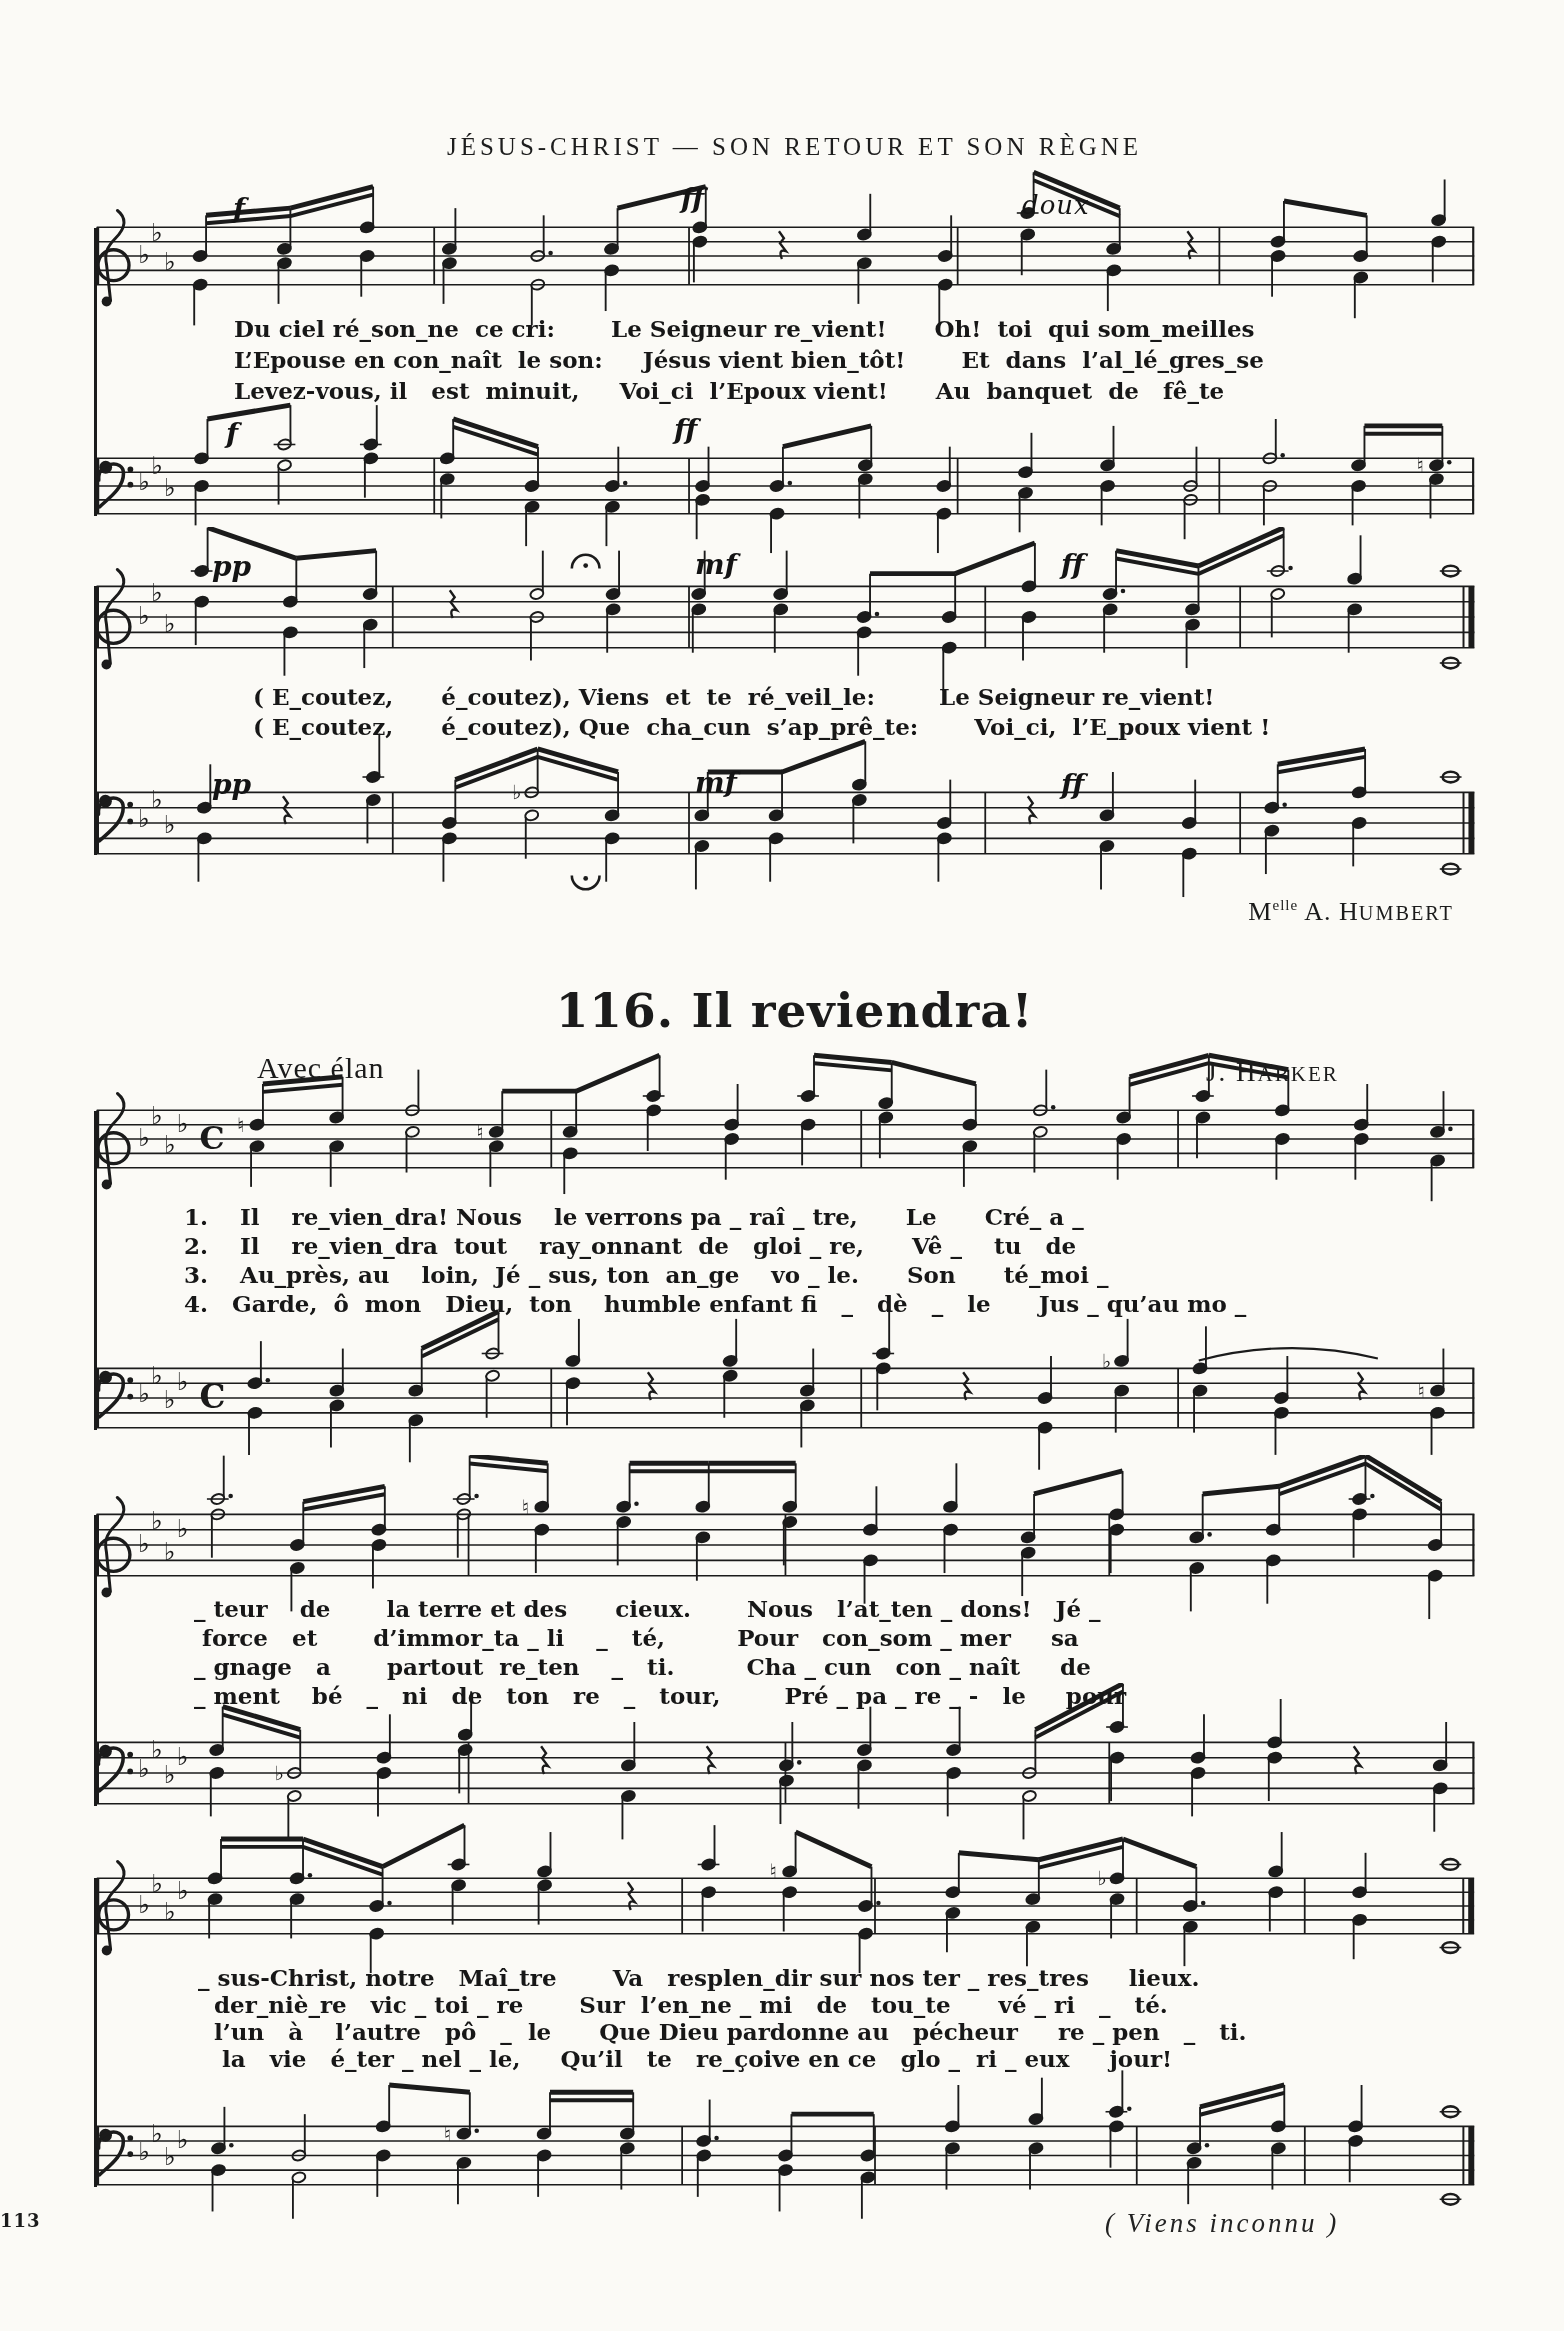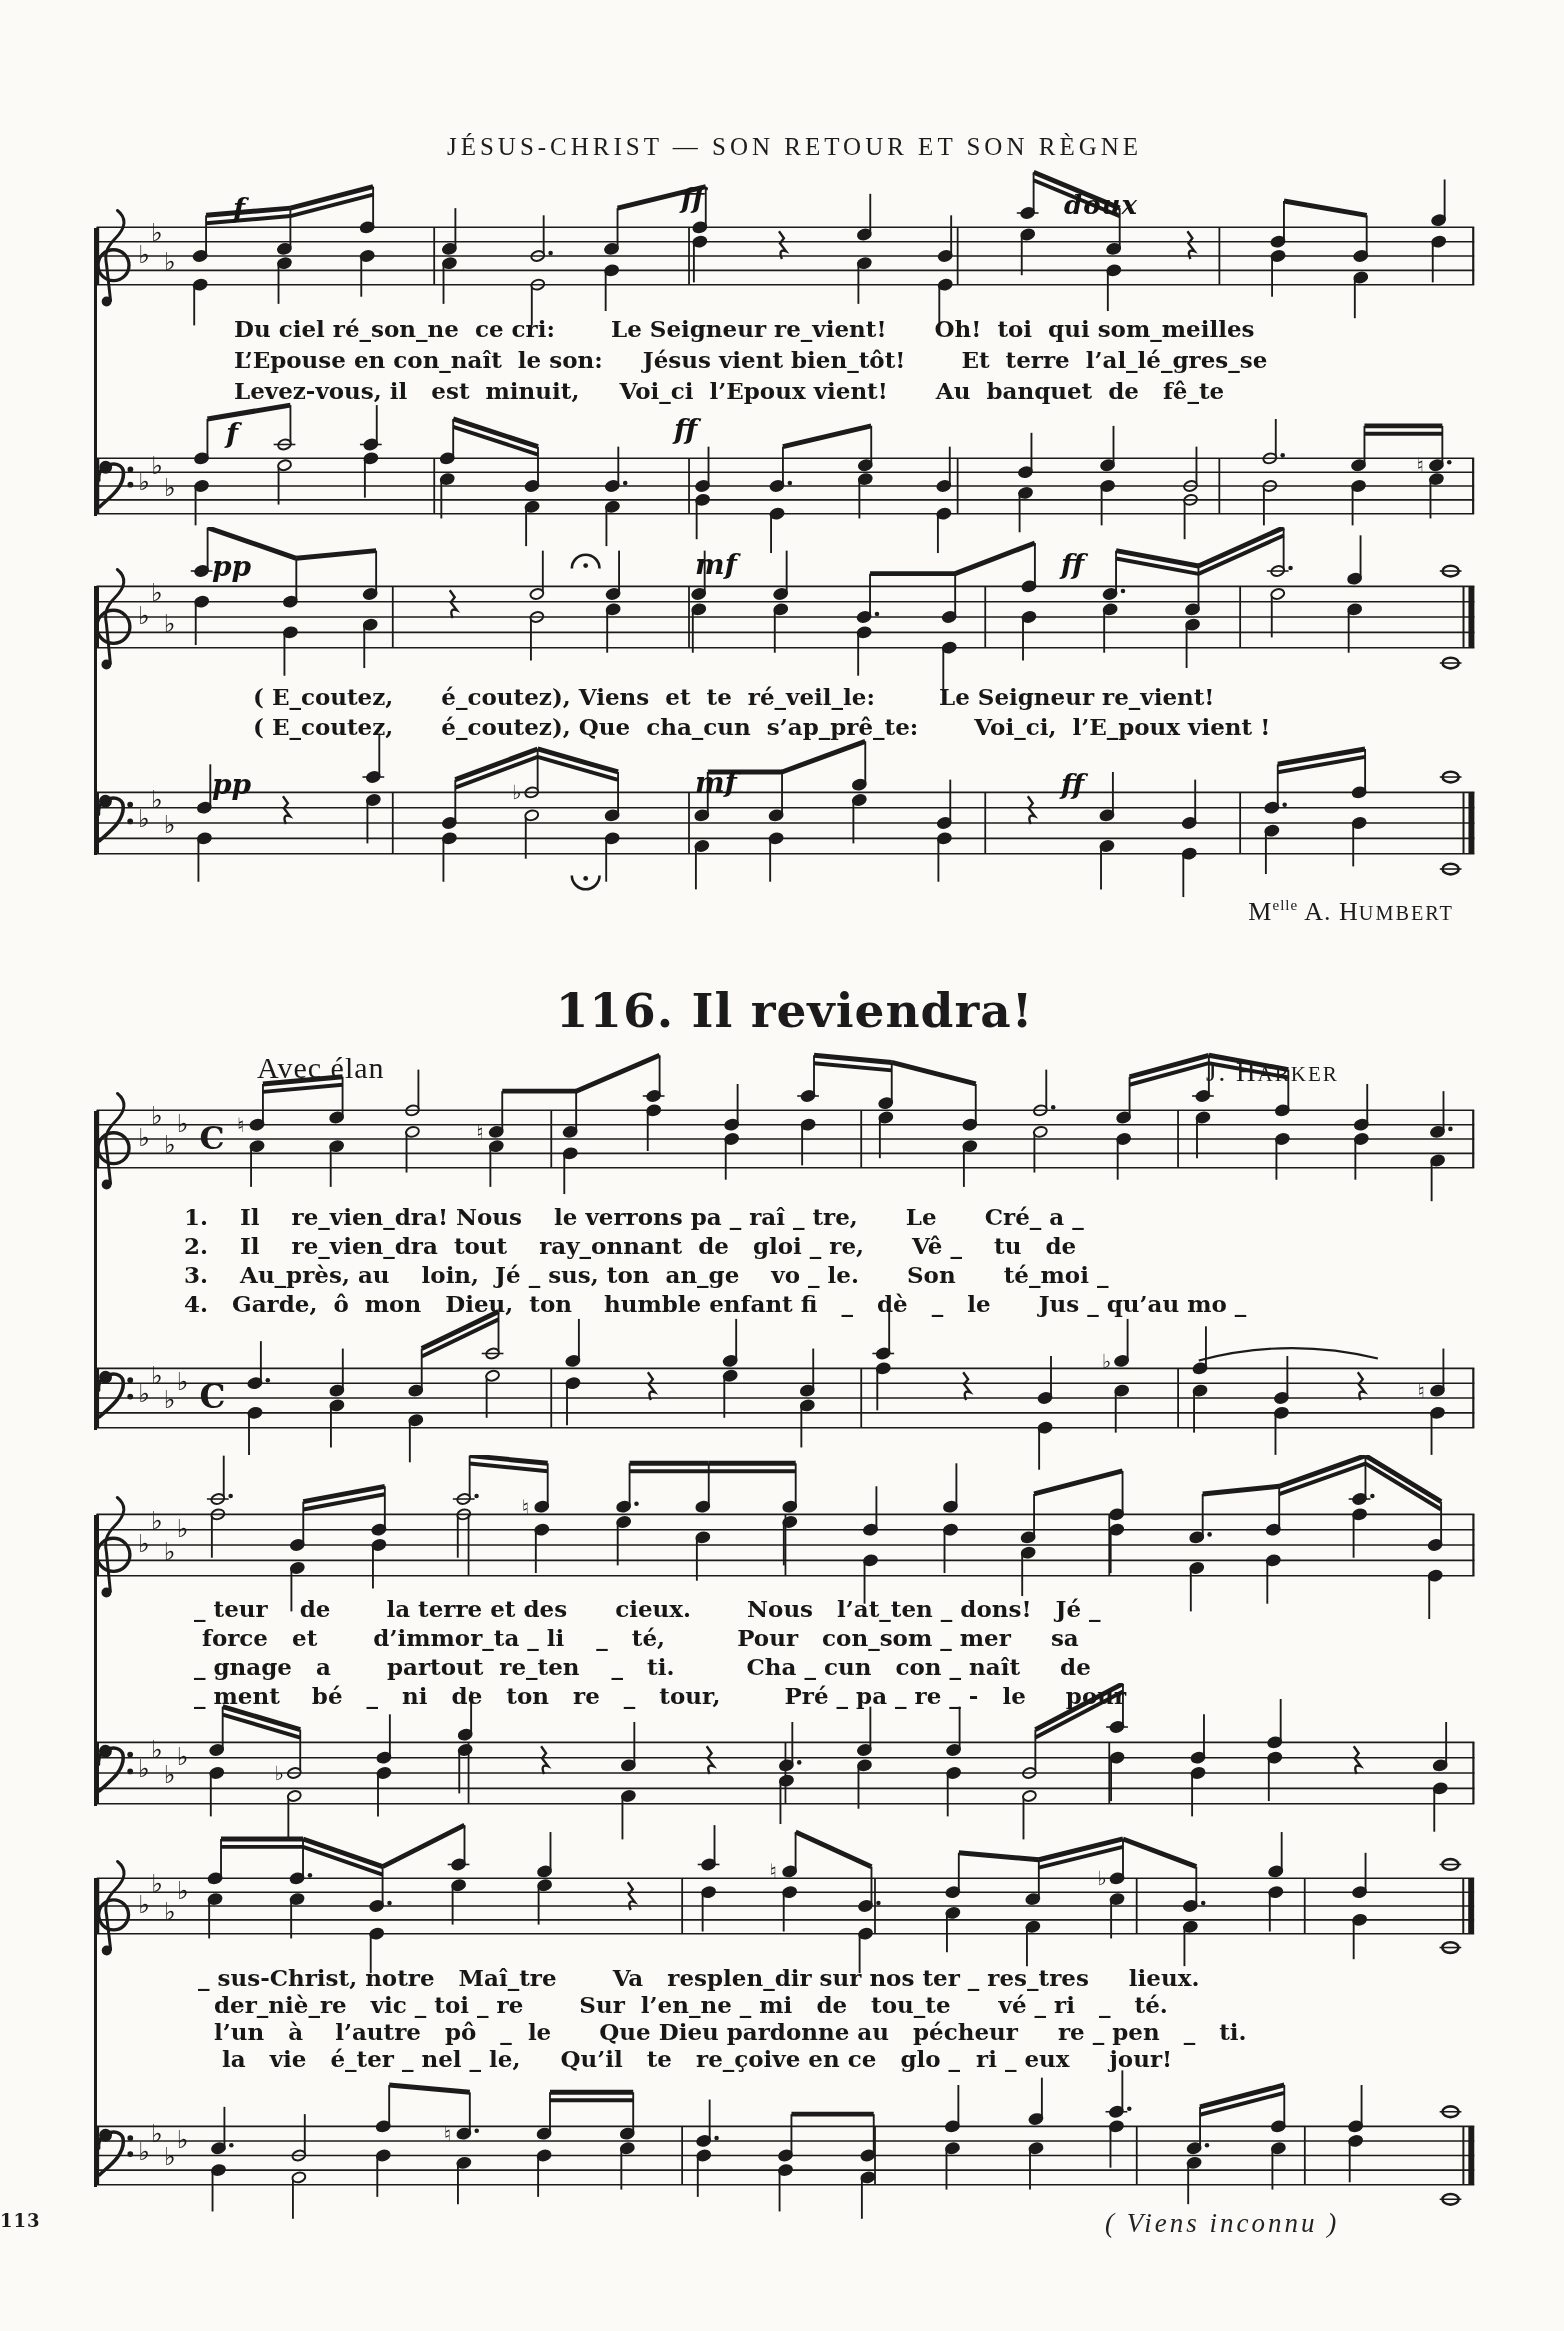--- a/index.html
+++ b/index.html
@@ -18,21 +18,21 @@
   .attrib sup{font-size:15px;vertical-align:super;}
   .pagenum{top:2210px;left:0;width:100%;text-align:left;font-size:18px;
            font-weight:bold;font-family:"DejaVu Serif",serif;letter-spacing:1px;}
   .authnote{left:1105px;top:2208px;font-size:27px;font-style:italic;
             letter-spacing:3px;color:#222;}
   .lyrics{position:absolute;font-family:"DejaVu Serif",serif;font-weight:bold;
           white-space:pre;color:#171717;}
   .lyrics div{white-space:pre;}
   .dyn{position:absolute;font-family:"DejaVu Serif",serif;font-style:italic;
        font-weight:bold;font-size:28px;color:#141414;}
-  .dyn.word{font-size:26px;font-weight:700;letter-spacing:1px;margin-left:42px;}
+  .dyn.word{font-size:26px;font-weight:400;letter-spacing:1px;}
   .sysline{position:absolute;width:3px;background:#1b1b1b;left:94px;}
   svg.staff{position:absolute;pointer-events:none;}
 </style>
 </head>
 <body>
 
 <div id="page">
 
   <div class="abs header">JÉSUS-CHRIST  —  SON RETOUR ET SON RÈGNE</div>
 
@@ -1040,19 +1040,19 @@
       <line x1="1134.7300318153575" y1="48.3" x2="1219.8952857857414" y2="26.174999999999997" stroke="#1b1b1b" stroke-width="4"></line>
       <ellipse cx="1292.0377534352397" cy="60" rx="6.6" ry="4.8" transform="rotate(-16 1292.0377534352397 60)" fill="#1b1b1b" stroke="#1b1b1b" stroke-width="2"></ellipse>
       <ellipse cx="1292.0377534352397" cy="74.75" rx="6.6" ry="4.8" transform="rotate(-16 1292.0377534352397 74.75)" fill="#1b1b1b" stroke="#1b1b1b" stroke-width="2"></ellipse>
       <line x1="1298.0377534352397" y1="58" x2="1298.0377534352397" y2="18.174999999999997" stroke="#1b1b1b" stroke-width="1.9"></line>
       <line x1="1286.0377534352397" y1="76.75" x2="1286.0377534352397" y2="116.575" stroke="#1b1b1b" stroke-width="1.9"></line>
       <line x1="1377" y1="45.25" x2="1399" y2="45.25" stroke="#1b1b1b" stroke-width="1.6"></line>
       <line x1="1377" y1="133.75" x2="1399" y2="133.75" stroke="#1b1b1b" stroke-width="1.6"></line>
       <ellipse cx="1388" cy="45.25" rx="8.2" ry="5.4" fill="none" stroke="#1b1b1b" stroke-width="2.6"></ellipse>
       <ellipse cx="1388" cy="133.75" rx="8.2" ry="5.4" fill="none" stroke="#1b1b1b" stroke-width="2.6"></ellipse>
     </svg>
-    <div class="lyrics" style="left: 234px; top: 313px; font-size: 23px; line-height: 31px;"><div>Du ciel ré_son_ne  ce cri:       Le Seigneur re_vient!      Oh!  toi  qui som_meilles</div><div>L’Epouse en con_naît  le son:     Jésus vient bien_tôt!       Et  terre  l’al_lé_gres_se</div><div>Levez-vous, il   est  minuit,     Voi_ci  l’Epoux vient!      Au  banquet  de   fê_te</div></div>
+    <div class="lyrics" style="left: 234px; top: 313px; font-size: 23px; line-height: 31px;"><div>Du ciel ré_son_ne  ce cri:       Le Seigneur re_vient!      Oh!  toi  qui som_meilles</div><div>L’Epouse en con_naît  le son:     Jésus vient bien_tôt!       Et  dans  l’al_lé_gres_se</div><div>Levez-vous, il   est  minuit,     Voi_ci  l’Epoux vient!      Au  banquet  de   fê_te</div></div>
     <div class="lyrics" style="left: 253px; top: 682px; font-size: 23px; line-height: 30px;"><div>( E_coutez,      é_coutez), Viens  et  te  ré_veil_le:        Le Seigneur re_vient!</div><div>( E_coutez,      é_coutez), Que  cha_cun  s’ap_prê_te:       Voi_ci,  l’E_poux vient !</div></div>
     <div class="lyrics" style="left: 184px; top: 1202px; font-size: 23px; line-height: 29px;"><div>1.    Il    re_vien_dra! Nous    le verrons pa _ raî _ tre,      Le      Cré_ a _</div><div>2.    Il    re_vien_dra  tout    ray_onnant  de   gloi _ re,      Vê _    tu   de</div><div>3.    Au_près, au    loin,  Jé _ sus, ton  an_ge    vo _ le.      Son      té_moi _</div><div>4.   Garde,  ô  mon   Dieu,  ton    humble enfant fi   _   dè   _   le      Jus _ qu’au mo _</div></div>
     <div class="lyrics" style="left: 194px; top: 1594px; font-size: 23px; line-height: 29px;"><div>_ teur    de       la terre et des      cieux.       Nous   l’at_ten _ dons!   Jé _</div><div> force   et       d’immor_ta _ li    _   té,         Pour   con_som _ mer     sa</div><div>_ gnage   a       partout  re_ten    _   ti.         Cha _ cun   con _ naît     de</div><div>_ ment    bé   _   ni   de   ton   re   _   tour,        Pré _ pa _ re _ -   le     pour</div></div>
     <div class="lyrics" style="left: 198px; top: 1964px; font-size: 23px; line-height: 27px;"><div>_ sus-Christ, notre   Maî_tre       Va   resplen_dir sur nos ter _ res_tres     lieux.</div><div>  der_niè_re   vic _ toi _ re       Sur  l’en_ne _ mi   de   tou_te      vé _ ri   _   té.</div><div>  l’un   à    l’autre   pô   _  le      Que Dieu pardonne au   pécheur     re _ pen   _   ti.</div><div>   la   vie   é_ter _ nel _ le,     Qu’il   te   re_çoive en ce   glo _  ri _ eux     jour!</div></div>
   </div>
 
 
 </body></html>

